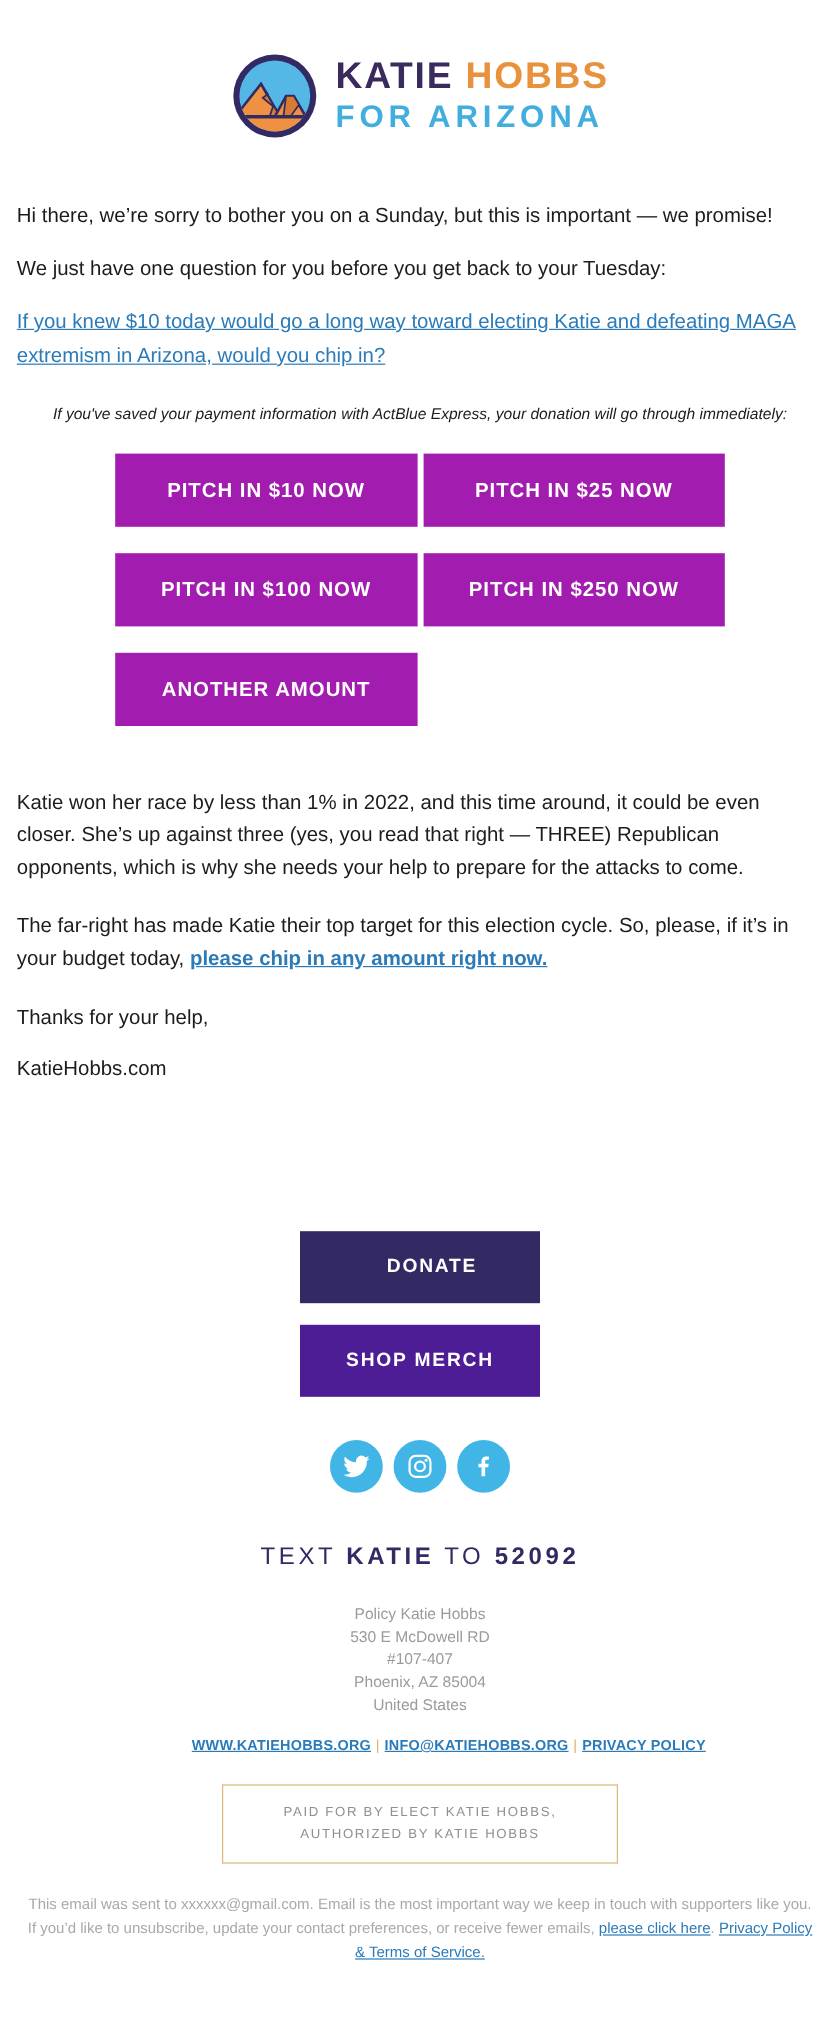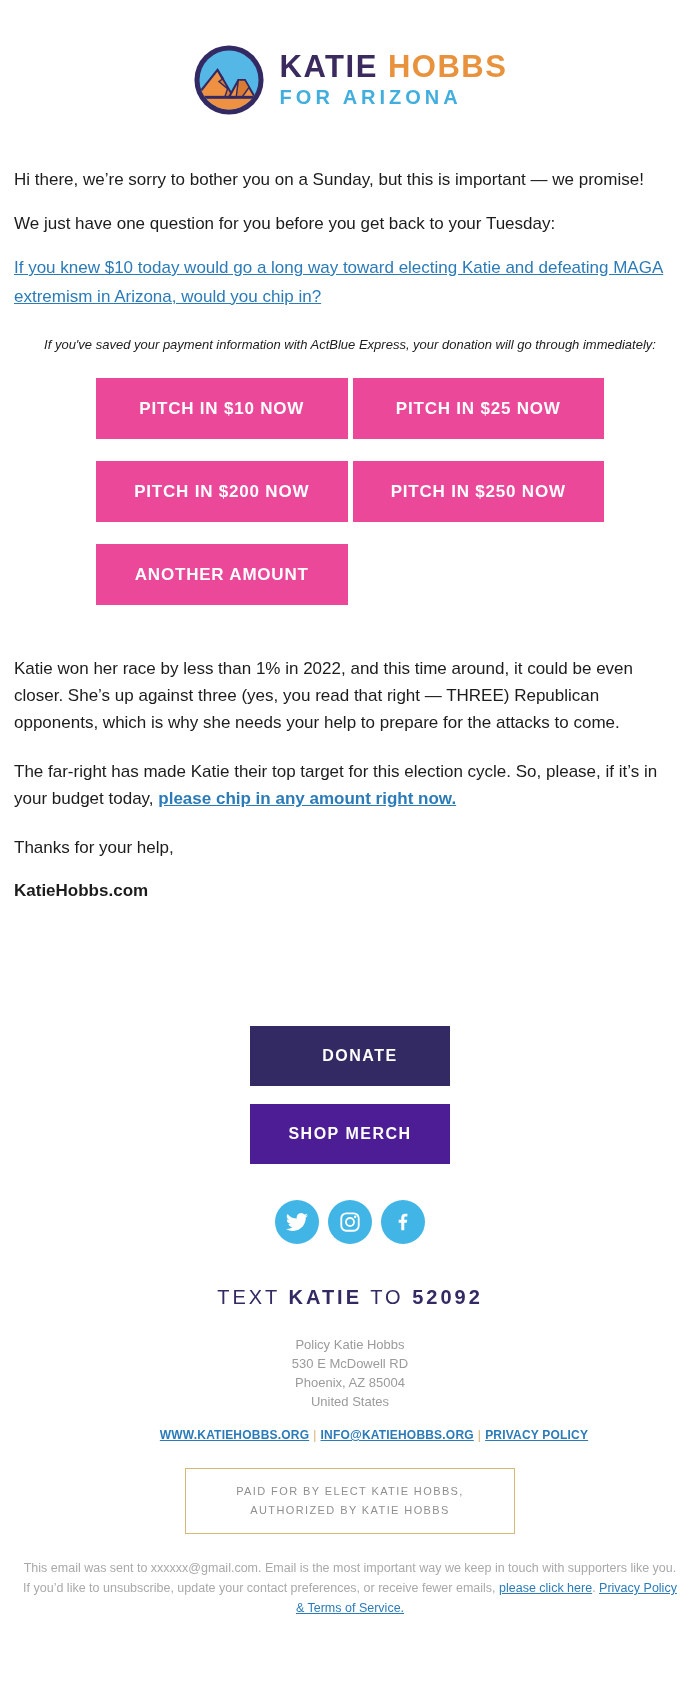--- a/index.html
+++ b/index.html
@@ -7,40 +7,40 @@
   body { font-family:"Liberation Sans", sans-serif; }
   .email { width:700px; height:1703px; margin:0 auto; background:#ffffff; overflow:hidden; }
 
   
   .logo-row { display:flex; justify-content:center; align-items:center; gap:15px; padding-top:44px; }
   .logo-circle { width:72px; height:72px; flex:0 0 auto; }
   .logo-text { display:flex; flex-direction:column; }
   .logo-line1 { font-size:31px; font-weight:800; letter-spacing:1.5px; line-height:1.0; }
   .logo-katie { color:#3b2a5e; }
   .logo-hobbs { color:#e8923d; font-weight:700; }
-  .logo-line2 { color:#41aede; font-size:20px; font-weight:700; letter-spacing:4px; margin-top:4px; }
+  .logo-line2 { color:#41aede; font-size:26px; font-weight:700; letter-spacing:4px; margin-top:4px; }
 
   
   .para { font-size:17px; color:#1c1c1c; line-height:27px; padding:0 14px; }
   .p1 { margin-top:50px; }
   .p2 { margin-top:17px; }
   .ask { margin-top:16px; line-height:29px; }
   .ask a { color:#2b7bb9; font-weight:normal; text-decoration:underline; }
   .express-note { margin-top:26px; text-align:center; font-style:italic; font-size:13px; color:#1c1c1c; }
 
   
   .btn-grid { width:508px; margin:26px auto 0; display:grid; grid-template-columns:1fr 1fr; column-gap:5px; row-gap:22px; }
-  .pitch-btn { background:#ec4899; color:#ffffff; height:61px; display:flex; align-items:center; justify-content:center;
+  .pitch-btn { background:#a21caf; color:#ffffff; height:61px; display:flex; align-items:center; justify-content:center;
                font-size:17px; font-weight:bold; letter-spacing:0.8px; cursor:pointer; }
 
   .p3 { margin-top:50px; }
   .p4 { margin-top:22px; }
   .p4 a { color:#2b7bb9; font-weight:bold; text-decoration:underline; }
   .signoff { margin-top:22px; }
-  .signature { margin-top:16px;font-weight:bold; }
+  .signature { margin-top:16px; }
 
   
   .cta-btn { width:200px; height:60px; margin:0 auto; display:flex; align-items:center; justify-content:center;
              color:#ffffff; font-size:16px; font-weight:bold; letter-spacing:1.5px; cursor:pointer; }
   .donate-btn { background:#332a64; margin-top:122px;padding-left:20px; }
   .merch-btn  { background:#4c1d95; margin-top:18px; }
 
   .social-row { margin-top:36px; display:flex; justify-content:center; gap:9px; }
   .social-circle { width:44px; height:44px; border-radius:50%; background:#41b6e6; display:flex; align-items:center; justify-content:center; cursor:pointer; }
   .social-circle svg { width:22px; height:22px; display:block; }
@@ -93,21 +93,21 @@
   <p class="para p1">Hi there, we’re sorry to bother you on a Sunday, but this is important — we promise!</p>
   <p class="para p2">We just have one question for you before you get back to your Tuesday:</p>
   <p class="para ask">
     <a href="#">If you knew $10 today would go a long way toward electing Katie and defeating MAGA extremism in Arizona, would you chip in?</a>
   </p>
   <p class="express-note">If you've saved your payment information with ActBlue Express, your donation will go through immediately:</p>
 
   <div class="btn-grid">
     <div class="pitch-btn">PITCH IN $10 NOW</div>
     <div class="pitch-btn">PITCH IN $25 NOW</div>
-    <div class="pitch-btn">PITCH IN $200 NOW</div>
+    <div class="pitch-btn">PITCH IN $100 NOW</div>
     <div class="pitch-btn">PITCH IN $250 NOW</div>
     <div class="pitch-btn">ANOTHER AMOUNT</div>
   </div>
 
   <p class="para p3">Katie won her race by less than 1% in 2022, and this time around, it could be even closer. She’s up against three (yes, you read that right — THREE) Republican opponents, which is why she needs your help to prepare for the attacks to come.</p>
   <p class="para p4"><span>The far-right has made Katie their top target for this election cycle. So, please, if it’s in your budget today, </span><a href="#">please chip in any amount right now.</a></p>
   <p class="para signoff">Thanks for your help,</p>
   <p class="para signature">KatieHobbs.com</p>
 
   <div class="cta-btn donate-btn">DONATE</div>
@@ -136,20 +136,21 @@
   <div class="text-katie">
     <span>TEXT</span>
     <b>KATIE</b>
     <span>TO</span>
     <b>52092</b>
   </div>
 
   <div class="address">
     <div>Policy Katie Hobbs</div>
     <div>530 E McDowell RD</div>
+    <div>#107-407</div>
     <div>Phoenix, AZ 85004</div>
     <div>United States</div>
   </div>
 
   <div class="links-row">
     <a href="#">WWW.KATIEHOBBS.ORG</a><span class="sep">|</span><a href="#">INFO@KATIEHOBBS.ORG</a><span class="sep">|</span><a href="#">PRIVACY POLICY</a>
   </div>
 
   <div class="paid-box">
     <div>PAID FOR BY ELECT KATIE HOBBS,</div>

